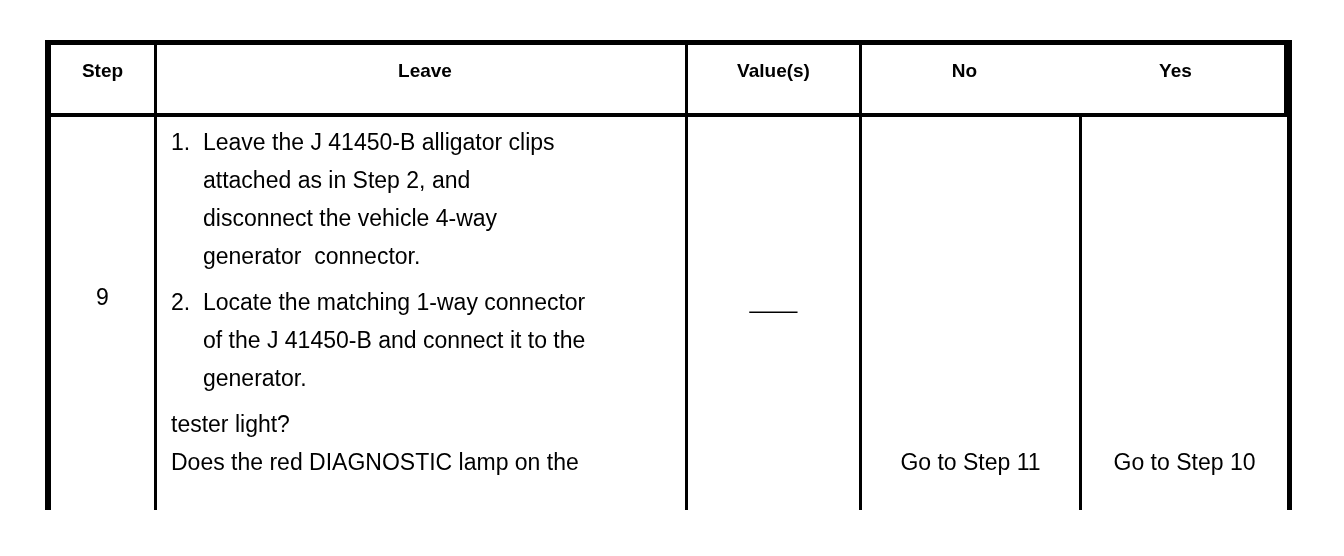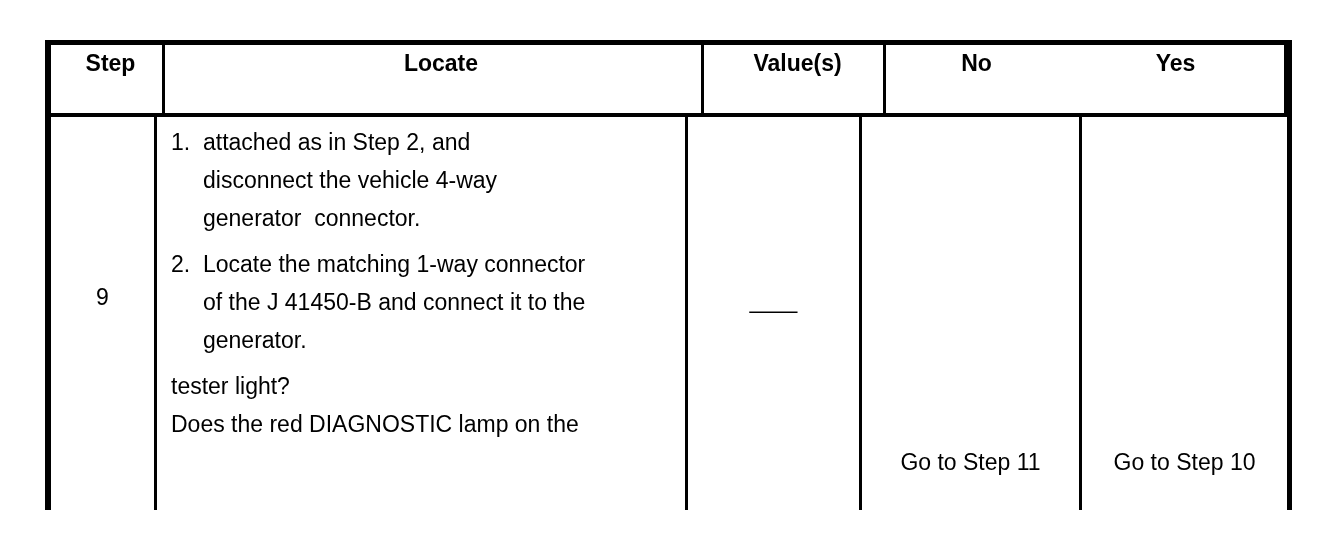--- a/index.html
+++ b/index.html
@@ -25,22 +25,22 @@
   }
   .brow { display: flex; height: 393px; }
   .cell { box-sizing: border-box; position: relative; }
   .c-step   { width: 106px; border-right: 3px solid #000; }
   .c-action { width: 531px; border-right: 3px solid #000; }
   .c-values { width: 174px; border-right: 3px solid #000; }
   .c-yes    { width: 220px; border-right: 3px solid #000; }
   .c-no     { flex: 1; }
   .hrow .cell {
     display: flex; align-items: flex-start; justify-content: center;
-    padding-top: 4px;
-    font-weight: bold; font-size: 23px; line-height: 28px; margin-left: 8px;
+    padding-top: 12px;
+    font-weight: bold; font-size: 19px; line-height: 28px;
   }
   .step-num {
     position: absolute; top: 161px; left: 0; width: 100%;
     text-align: center; font-size: 23px; line-height: 38px;
   }
   .c-action {
     font-size: 23px; line-height: 38px;
     padding: 6px 6px 0 14px;
   }
   .item { display: flex; margin-bottom: 8px; }
@@ -60,21 +60,21 @@
 </head>
 <body>
 
 <div class="dtable">
 
   <div class="hrow">
     <div class="cell c-step">
       <span>Step</span>
     </div>
     <div class="cell c-action">
-      <span>Locate</span>
+      <span>Leave</span>
     </div>
     <div class="cell c-values">
       <span>Value(s)</span>
     </div>
     <div class="cell c-no">
       <span>No</span>
     </div>
     <div class="cell c-yes">
       <span>Yes</span>
     </div>
@@ -83,20 +83,21 @@
   <div class="brow">
 
     <div class="cell c-step">
       <div class="step-num">9</div>
     </div>
 
     <div class="cell c-action">
       <div class="item">
         <span class="marker">1.</span>
         <div class="lines">
+          <div class="line">Leave the J 41450-B alligator clips</div>
           <div class="line">attached as in Step 2, and</div>
           <div class="line">disconnect the vehicle 4-way</div>
           <div class="line">generator  connector.</div>
         </div>
       </div>
       <div class="item">
         <span class="marker">2.</span>
         <div class="lines">
           <div class="line">Locate the matching 1-way connector</div>
           <div class="line">of the J 41450-B and connect it to the</div>

